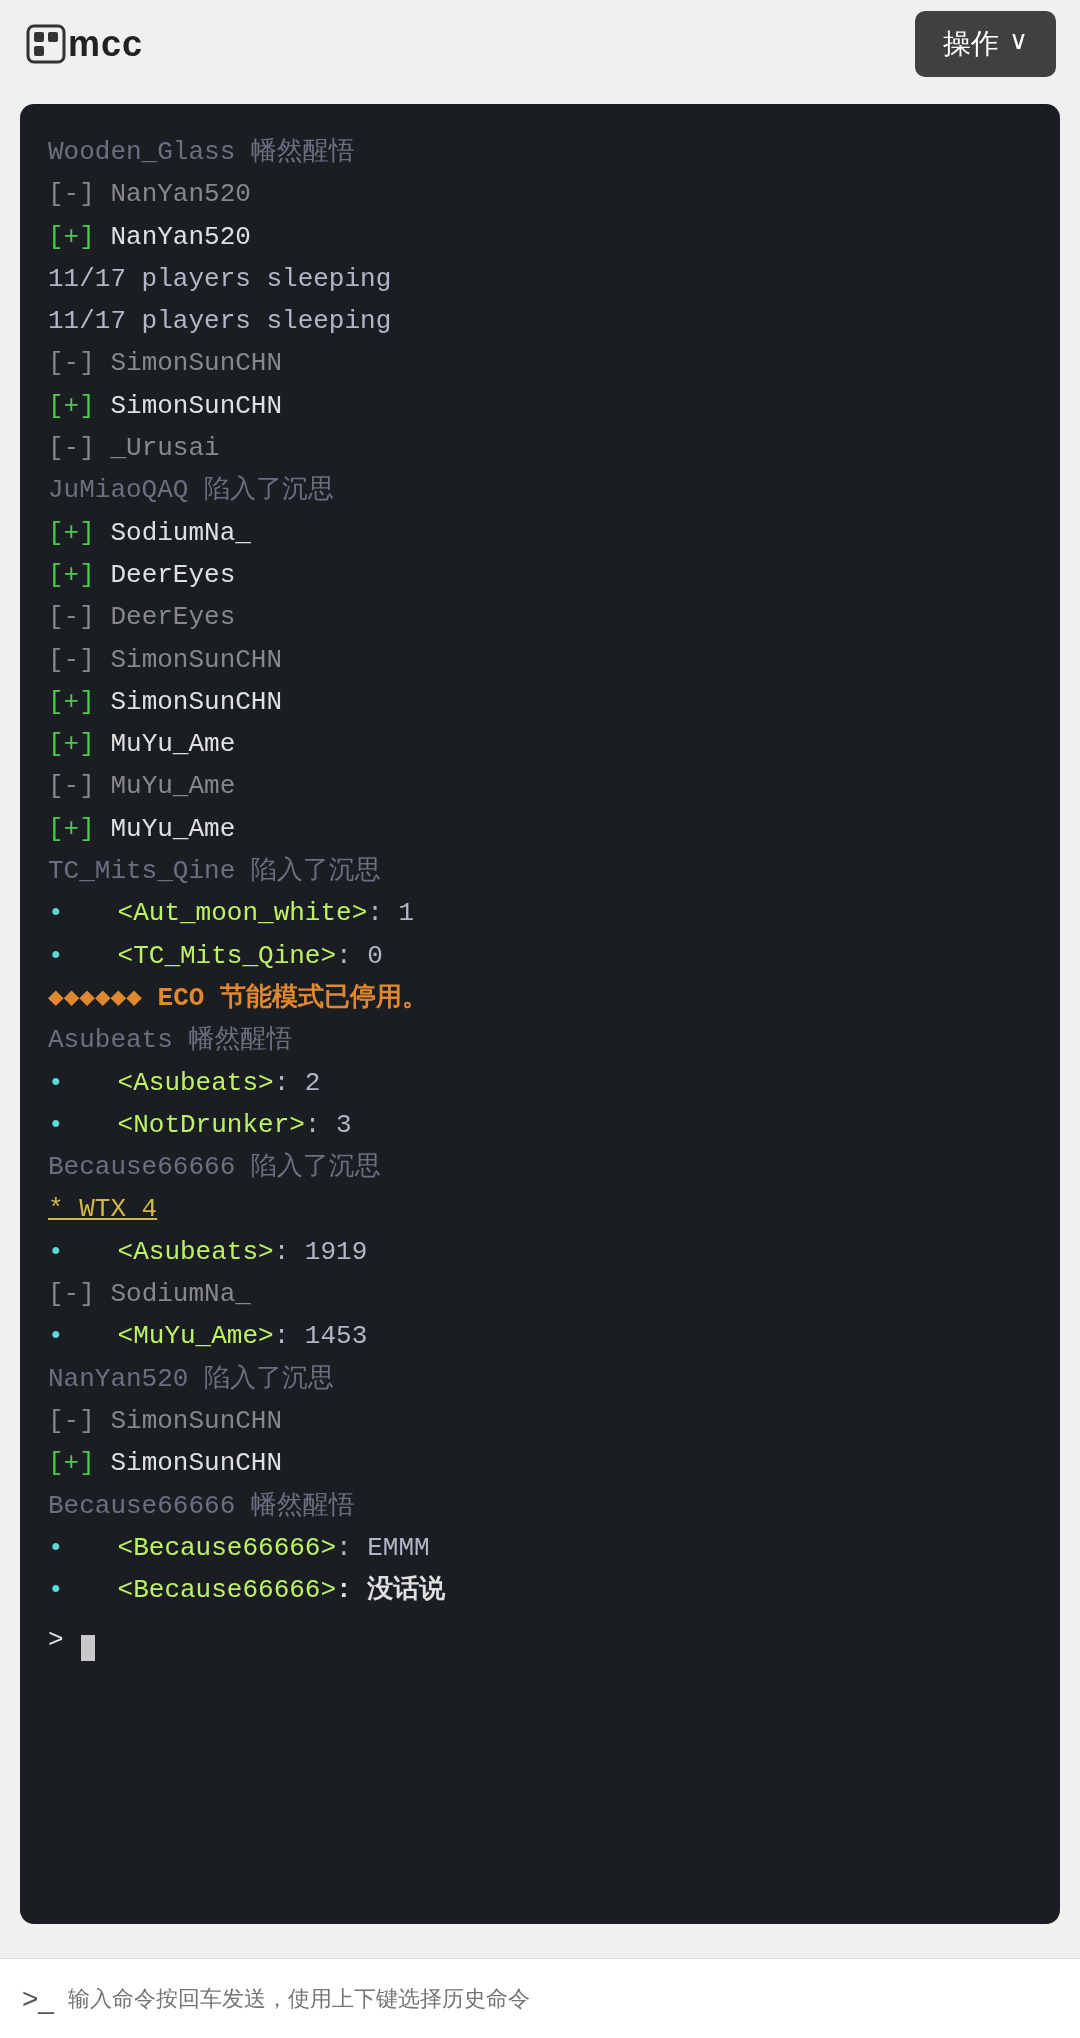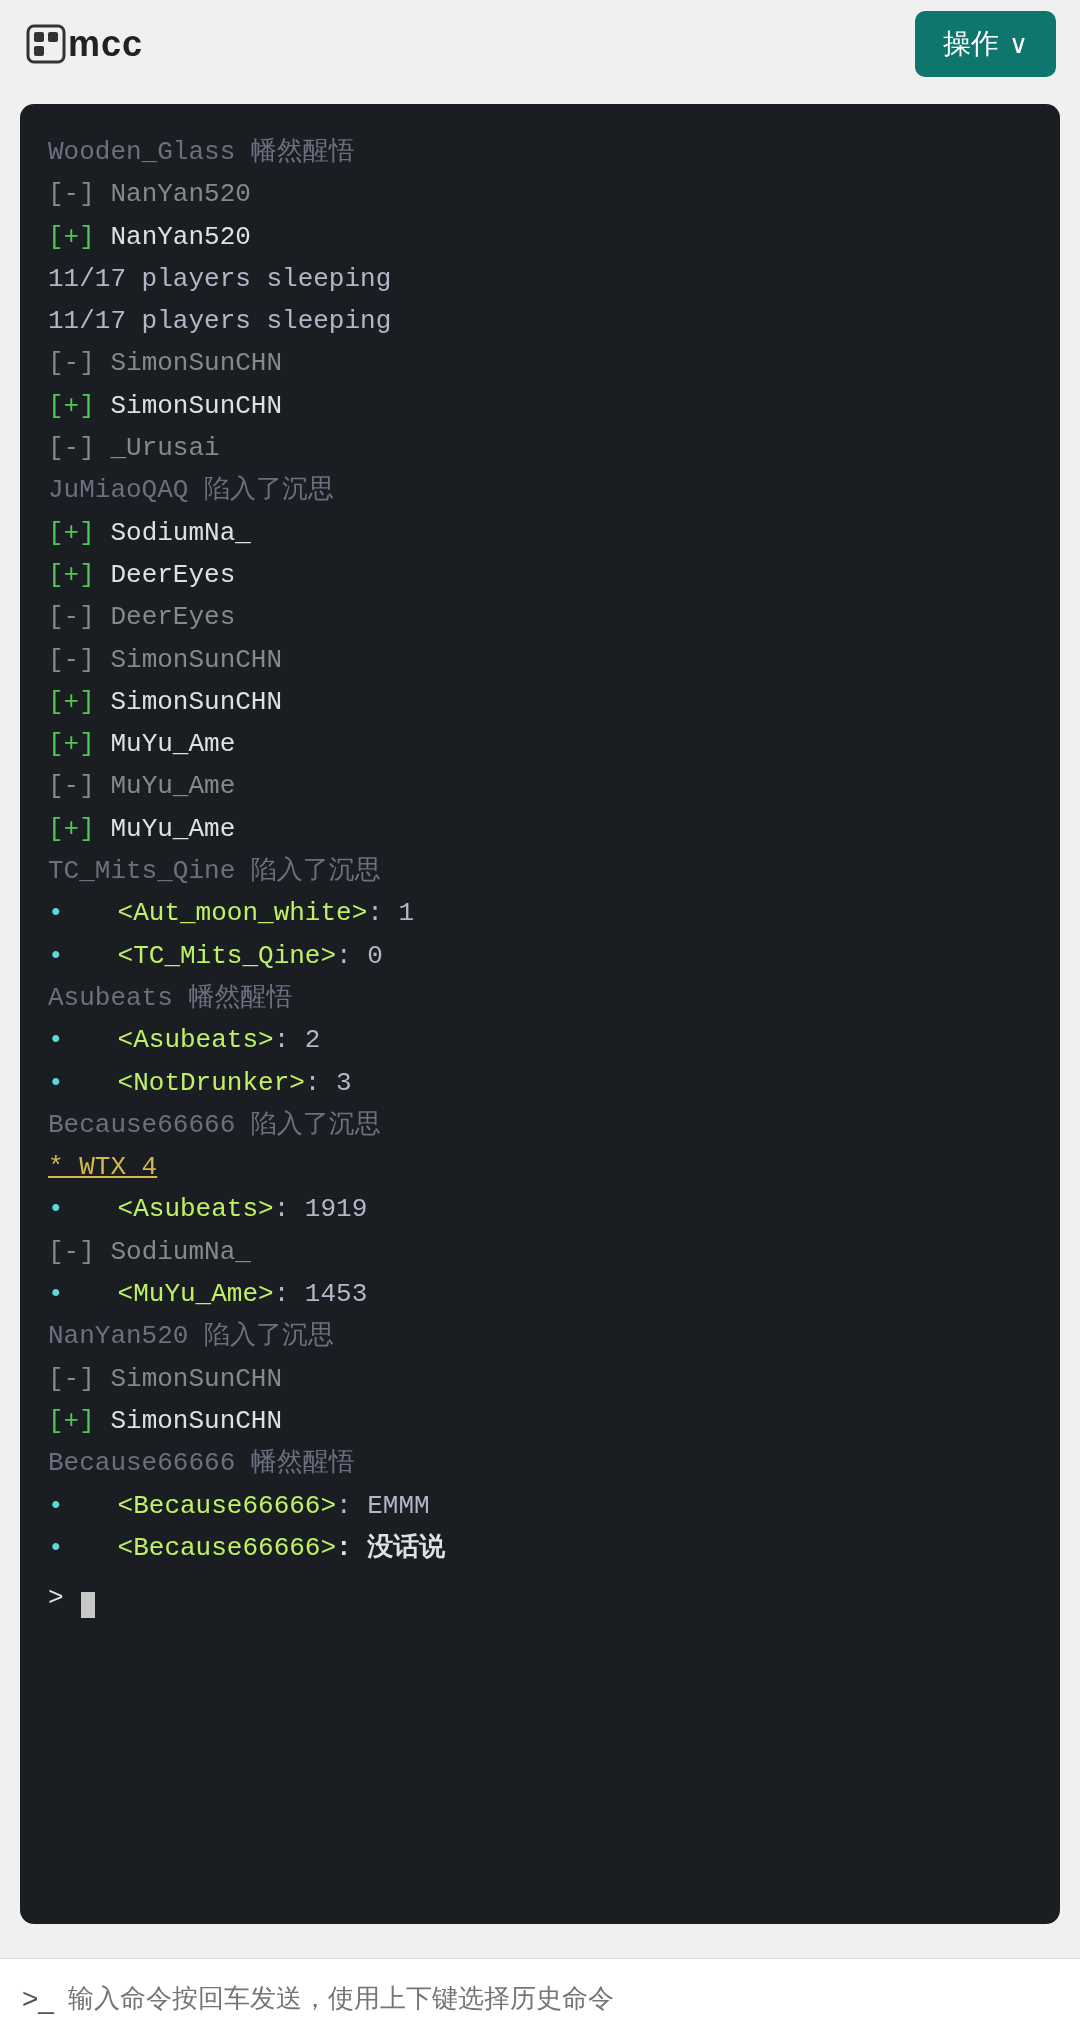--- a/index.html
+++ b/index.html
@@ -36,30 +36,30 @@
     }
 
     .logo-text {
       font-size: 36px;
       font-weight: 600;
       color: #222;
       letter-spacing: 1px;
     }
 
     .actions-btn {
-      background: #0f766e;
+      background: #404040;
       color: #fff;
       border: none;
       border-radius: 10px;
       padding: 14px 28px;
       font-size: 28px;
       font-weight: 500;
       cursor: pointer;
       display: flex;
-      align-items: center;
+      align-items: flex-start;
       gap: 10px;
     }
 
     .actions-btn .chevron {
       font-size: 26px;
     }
 
     
     .terminal-wrapper {
       flex: 1;
@@ -134,21 +134,21 @@
     .input-icon {
       font-size: 28px;
       color: #555;
       flex-shrink: 0;
     }
 
     .cmd-input {
       flex: 1;
       border: none;
       outline: none;
-      font-size: 26px;
+      font-size: 22px;
       color: #aaa;
       background: transparent;
       font-family: -apple-system, BlinkMacSystemFont, 'Segoe UI', sans-serif;
     }
   </style>
 </head>
 <body>
 
 <header class="header">
   <div class="header-logo">
@@ -201,20 +201,23 @@
         <span class="bullet">•</span>
         <span class="color-cyan">&lt;Aut_moon_white&gt;</span>
         <span class="color-light">: 1</span>
       </div>
       <div class="terminal-line">
         <span class="bullet">•</span>
         <span class="color-cyan">&lt;TC_Mits_Qine&gt;</span>
         <span class="color-light">: 0</span>
       </div>
       <div class="terminal-line">
+        <span class="color-orange bold">◆◆◆◆◆◆ ECO 节能模式已停用。</span>
+      </div>
+      <div class="terminal-line">
         <span class="color-muted">Asubeats 幡然醒悟</span>
       </div>
       <div class="terminal-line">
         <span class="bullet">•</span>
         <span class="color-cyan">&lt;Asubeats&gt;</span>
         <span class="color-light">: 2</span>
       </div>
       <div class="terminal-line">
         <span class="bullet">•</span>
         <span class="color-cyan">&lt;NotDrunker&gt;</span>

